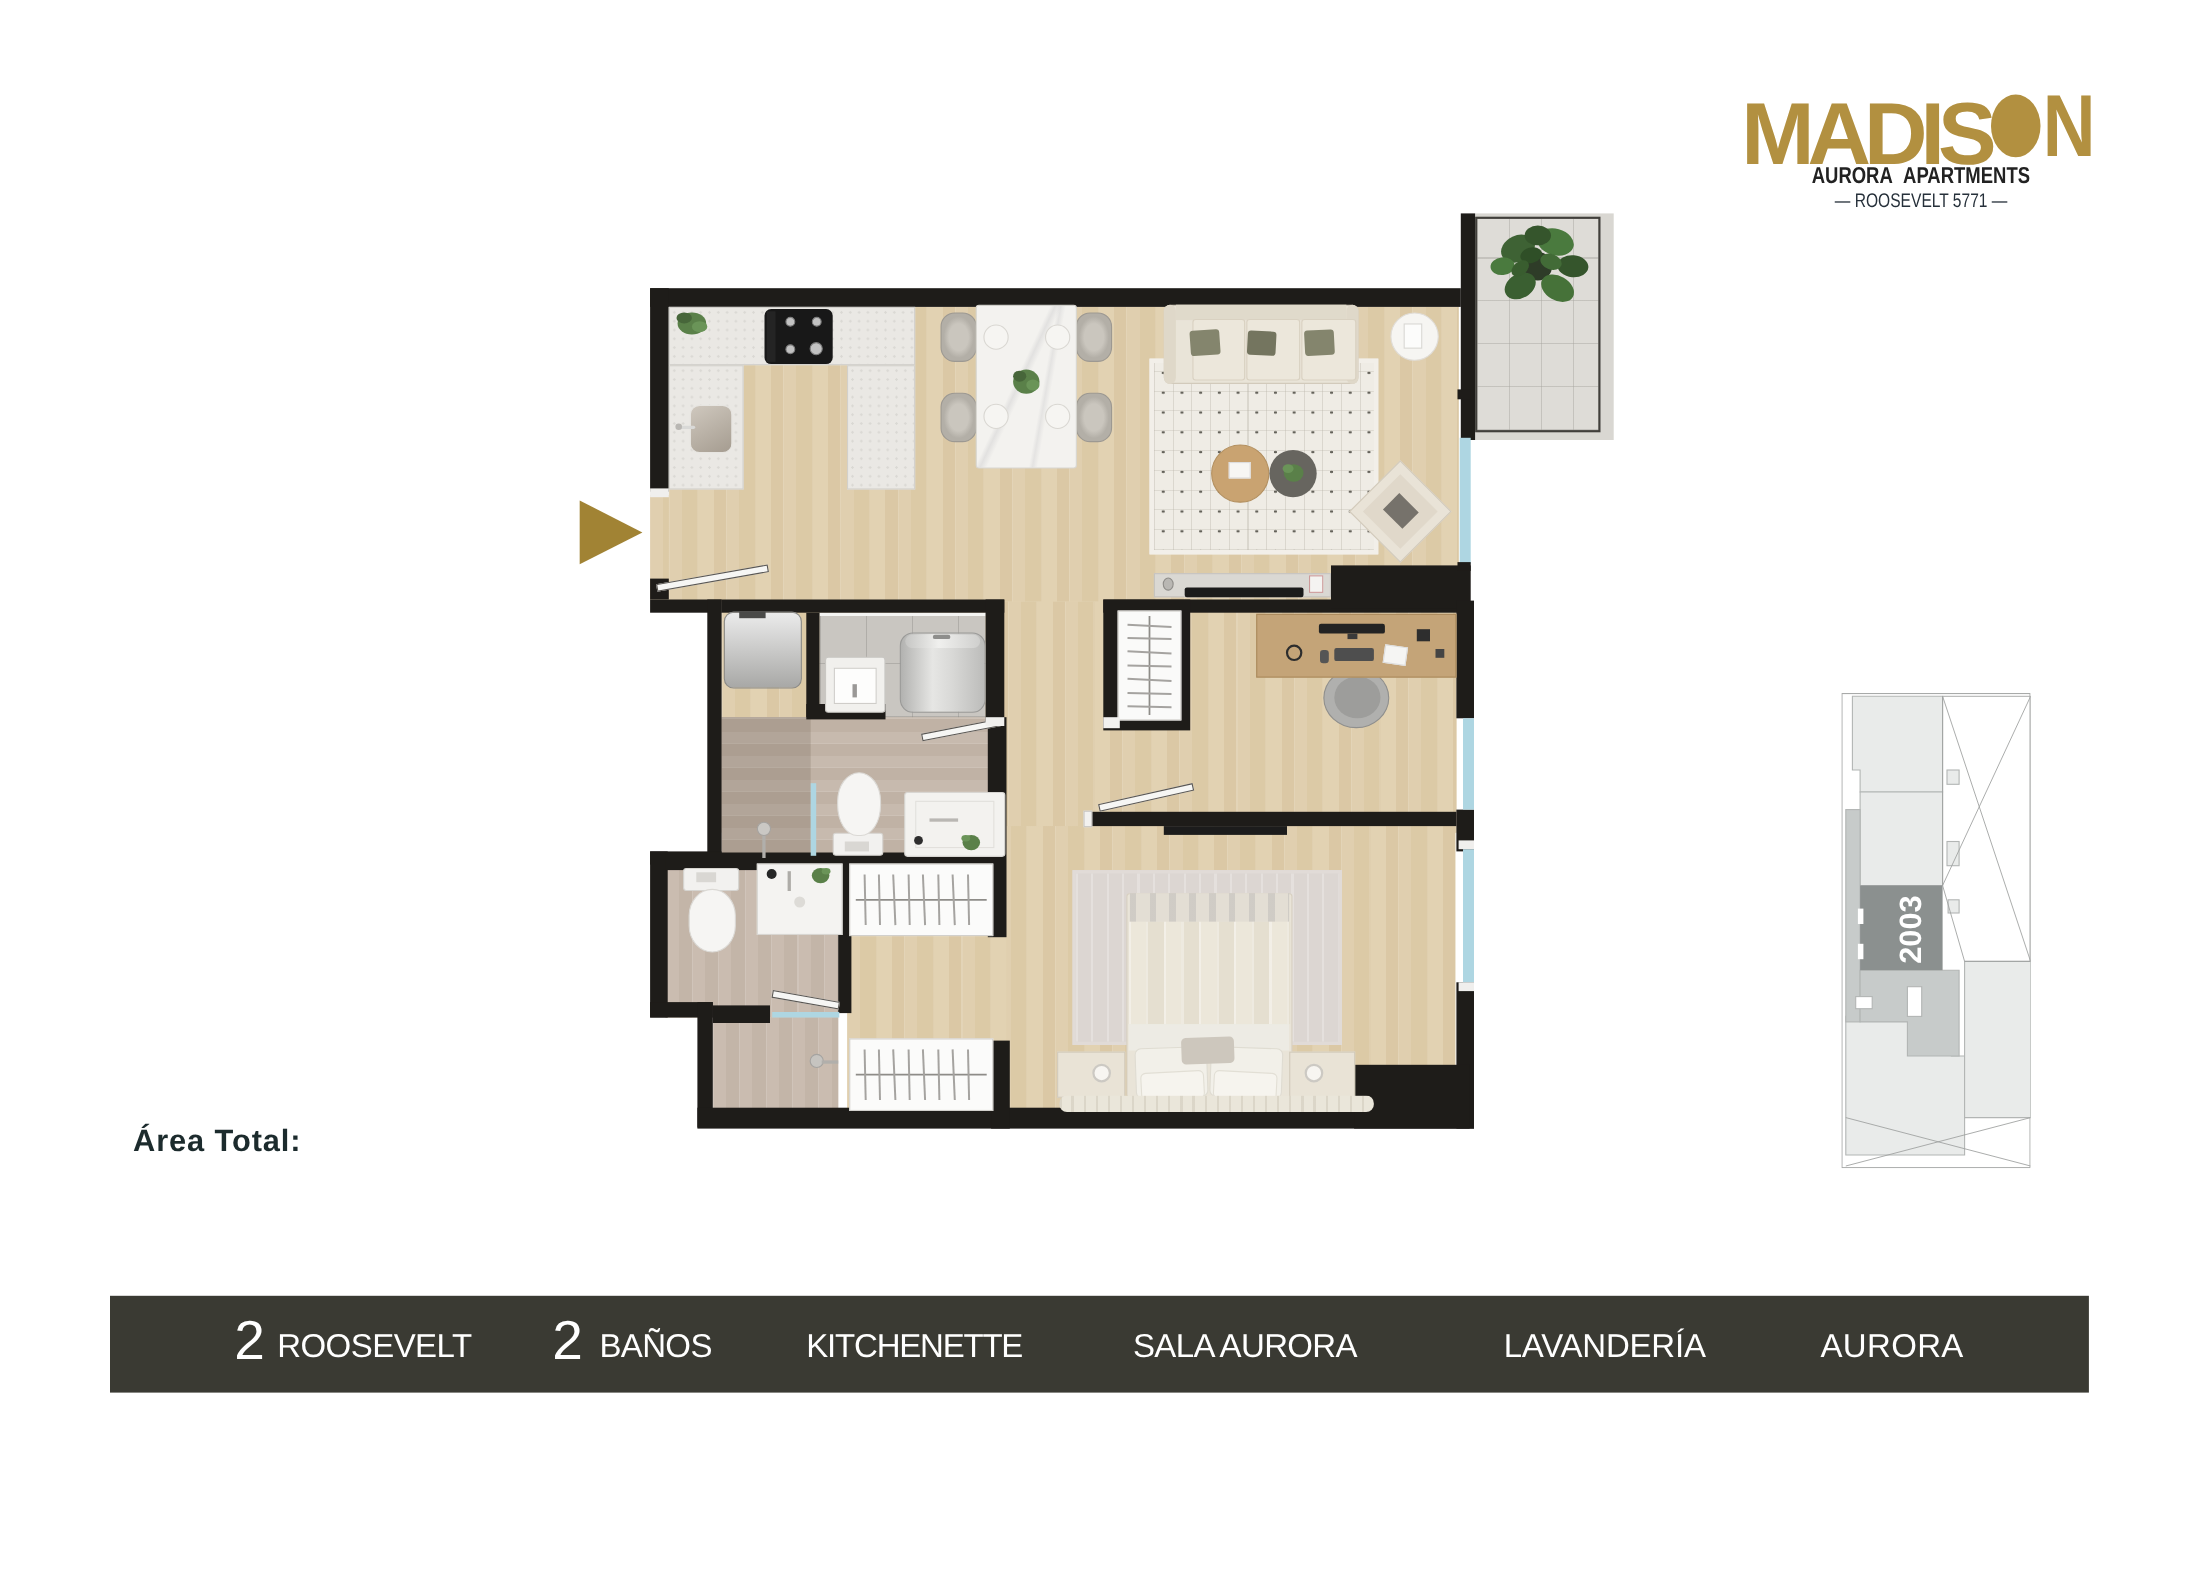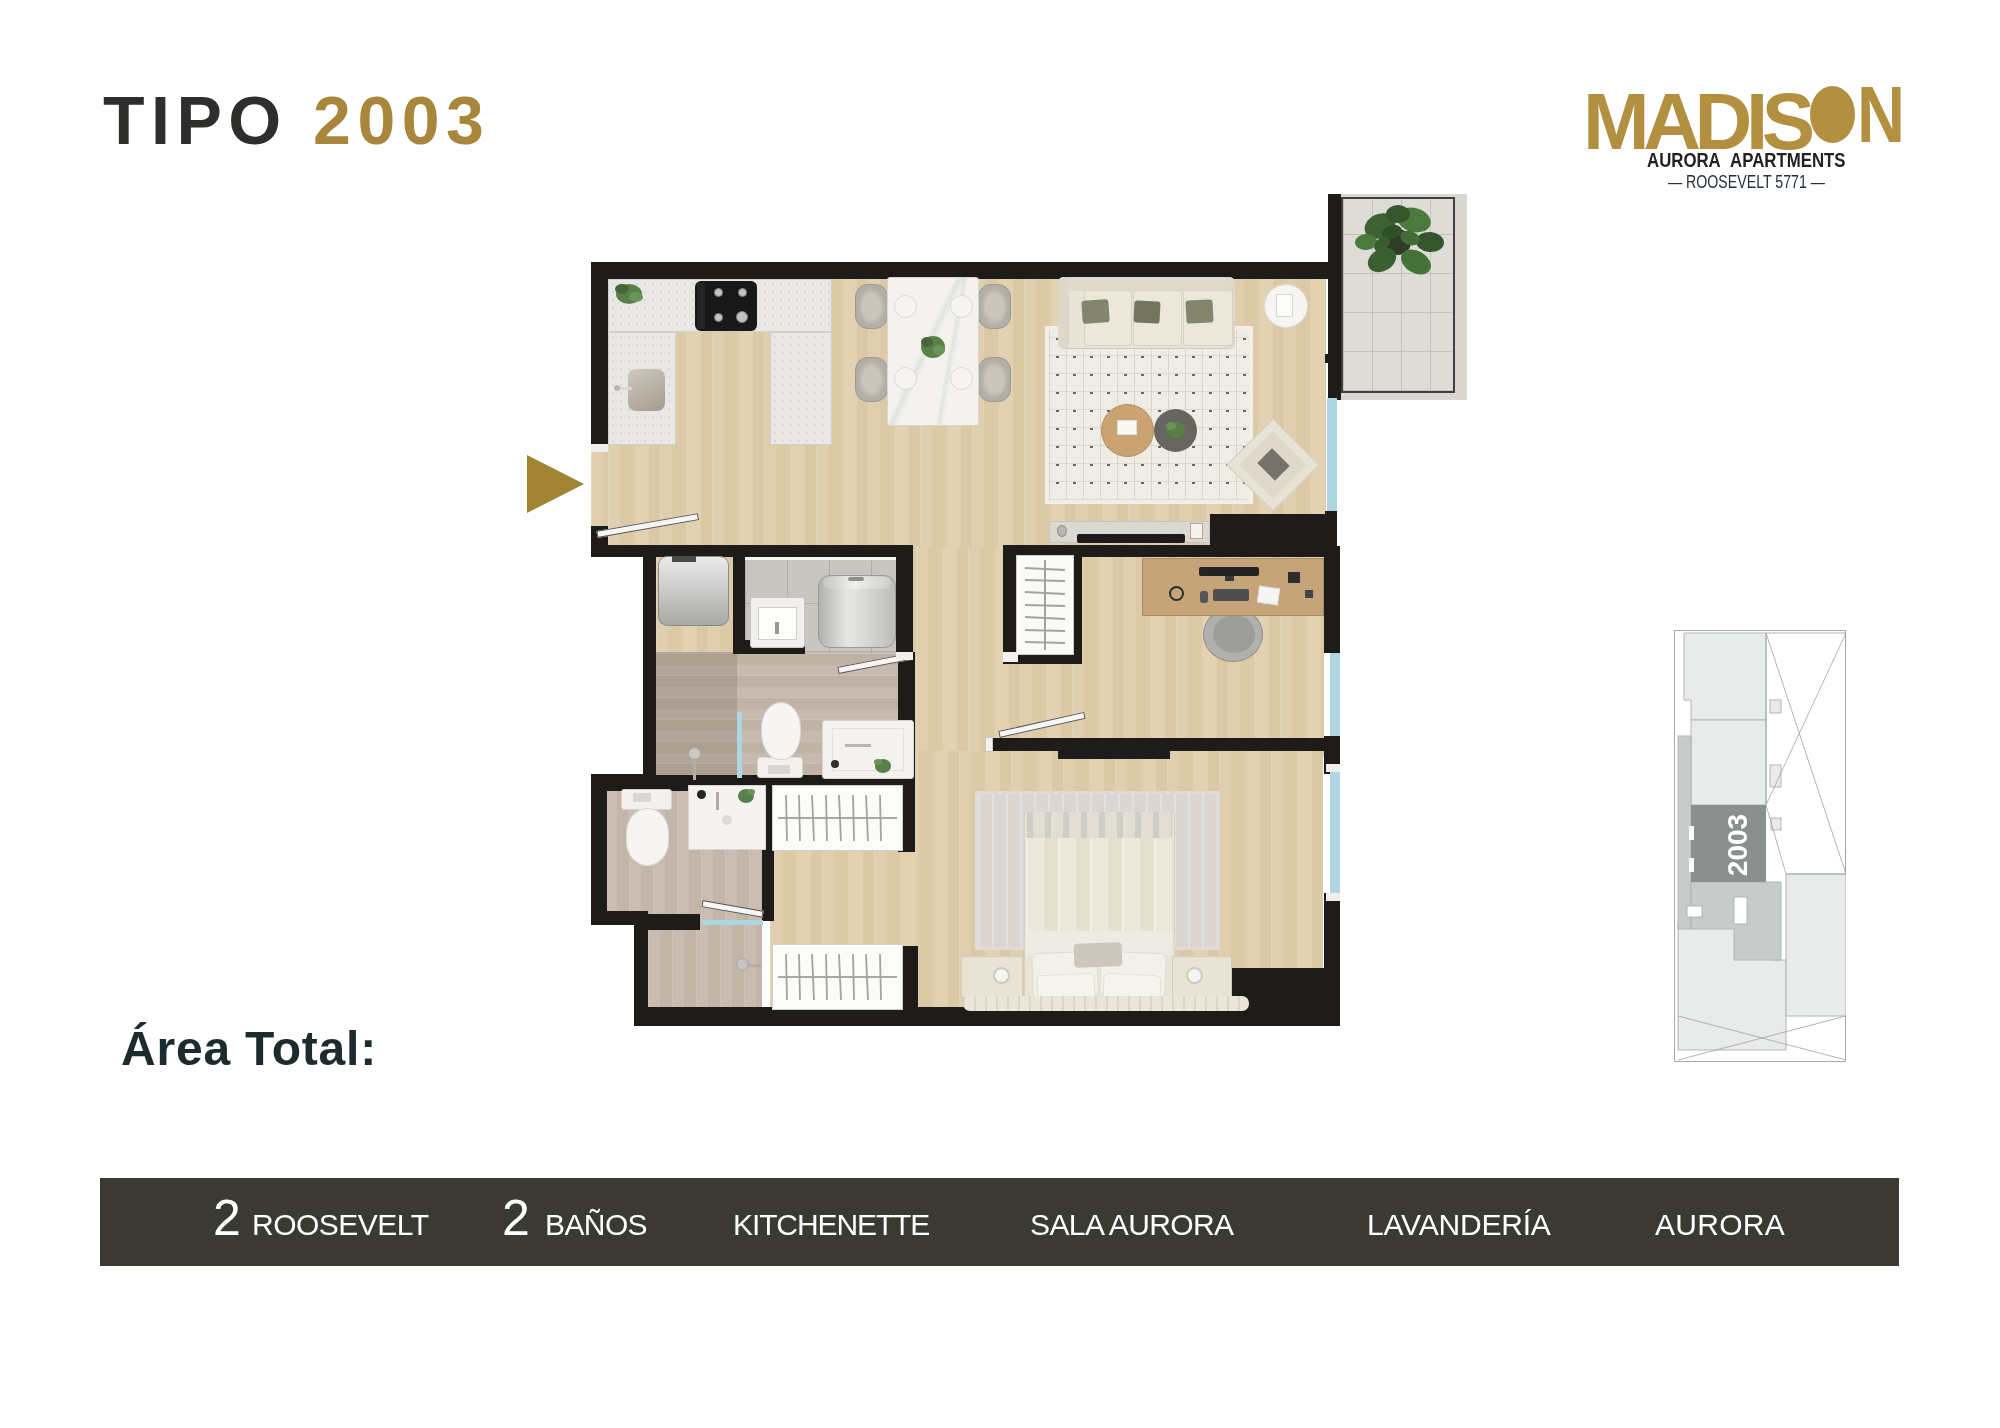--- a/index.html
+++ b/index.html
@@ -10,31 +10,30 @@
 .spk{background-color:#eae8e4;background-image:radial-gradient(rgba(125,125,118,.14) 1px,transparent 1.3px);background-size:8px 8px;border:1px solid #d2d0cb;box-sizing:border-box}
 .burn{position:absolute;width:9px;height:9px;border-radius:50%;background:#c2c2c2;border:1px solid #7e7e7e;box-sizing:border-box}
 .ch{position:absolute;width:33px;height:45px;background:#b3afa7;border:1px solid #9d9992;border-radius:13px;box-sizing:border-box;background-image:radial-gradient(ellipse at center,#cac6be 40%,#b3afa7 62%)}
 .pl{position:absolute;width:23px;height:23px;background:#f6f5f2;border:1px solid #d9d7d2;border-radius:50%;box-sizing:border-box}
 .door{position:absolute;height:7px;background:#f6f6f4;border:1px solid #5a5753;box-sizing:border-box;transform-origin:left center}
 .bart{line-height:30px}
 .bar2{line-height:50px}
 </style></head><body>
 <div class="page">
 
-<div class="a" id="title" style="left:103px;top:86px;font-weight:bold;font-size:68px;line-height:68px;letter-spacing:6.5px;color:#2e2e2c;white-space:nowrap">TIPO <span style="color:#a8873c">2003</span></div>
 
 <div class="a" id="madison" style="left:1583px;top:85px;height:58px;font-weight:bold;font-size:80px;line-height:58px;color:#b29040;white-space:nowrap">
   <span id="mad1" style="position:absolute;left:0;top:8px;letter-spacing:-6.4px">MADIS</span>
   <span style="position:absolute;left:227px;top:1px;width:45px;height:57px;background:#b29040;border-radius:50%"></span>
   <span id="mad2" style="position:absolute;left:274px;top:1px;display:inline-block;transform:scaleX(.83);transform-origin:left top">N</span>
 </div>
 <div class="a" id="aurora" style="left:1647px;top:149px;font-weight:bold;font-size:21px;line-height:21px;color:#222;white-space:nowrap;transform:scaleX(.8);transform-origin:left top">AURORA&nbsp;&nbsp;APARTMENTS</div>
 <div class="a" id="roose" style="left:1668px;top:172.5px;font-size:18px;line-height:18px;color:#26303a;white-space:nowrap;transform:scaleX(.787);transform-origin:left top">— ROOSEVELT 5771 —</div>
 
-<div class="a" style="left:121px;top:1021px;font-weight:bold;font-size:48px;letter-spacing:0.8px;color:#1c2b2d;white-space:nowrap">Área Total:</div>
+<div class="a" style="left:121px;top:1021px;font-weight:bold;font-size:28px;letter-spacing:0.8px;color:#1c2b2d;white-space:nowrap">Área Total:</div>
 
 <div class="a" style="left:100px;top:1178px;width:1799px;height:88px;background:#3a3a33"></div>
 <div class="a bar2" style="left:213px;top:1193px;font-size:50px;color:#fff;line-height:50px">2</div>
 <div class="a bart" style="left:252px;top:1210px;font-size:30px;color:#fff;letter-spacing:-0.5px">ROOSEVELT</div>
 <div class="a bar2" style="left:502px;top:1193px;font-size:50px;color:#fff;line-height:50px">2</div>
 <div class="a bart" style="left:545px;top:1210px;font-size:30px;color:#fff;letter-spacing:-0.6px">BAÑOS</div>
 <div class="a bart" style="left:733px;top:1210px;font-size:30px;color:#fff;letter-spacing:-1.1px">KITCHENETTE</div>
 <div class="a bart" style="left:1030px;top:1210px;font-size:30px;color:#fff;letter-spacing:-0.6px">SALA AURORA</div>
 <div class="a bart" style="left:1367px;top:1210px;font-size:30px;color:#fff;letter-spacing:-0.2px">LAVANDERÍA</div>
 <div class="a bart" style="left:1655px;top:1210px;font-size:30px;color:#fff;letter-spacing:0.3px">AURORA</div>

